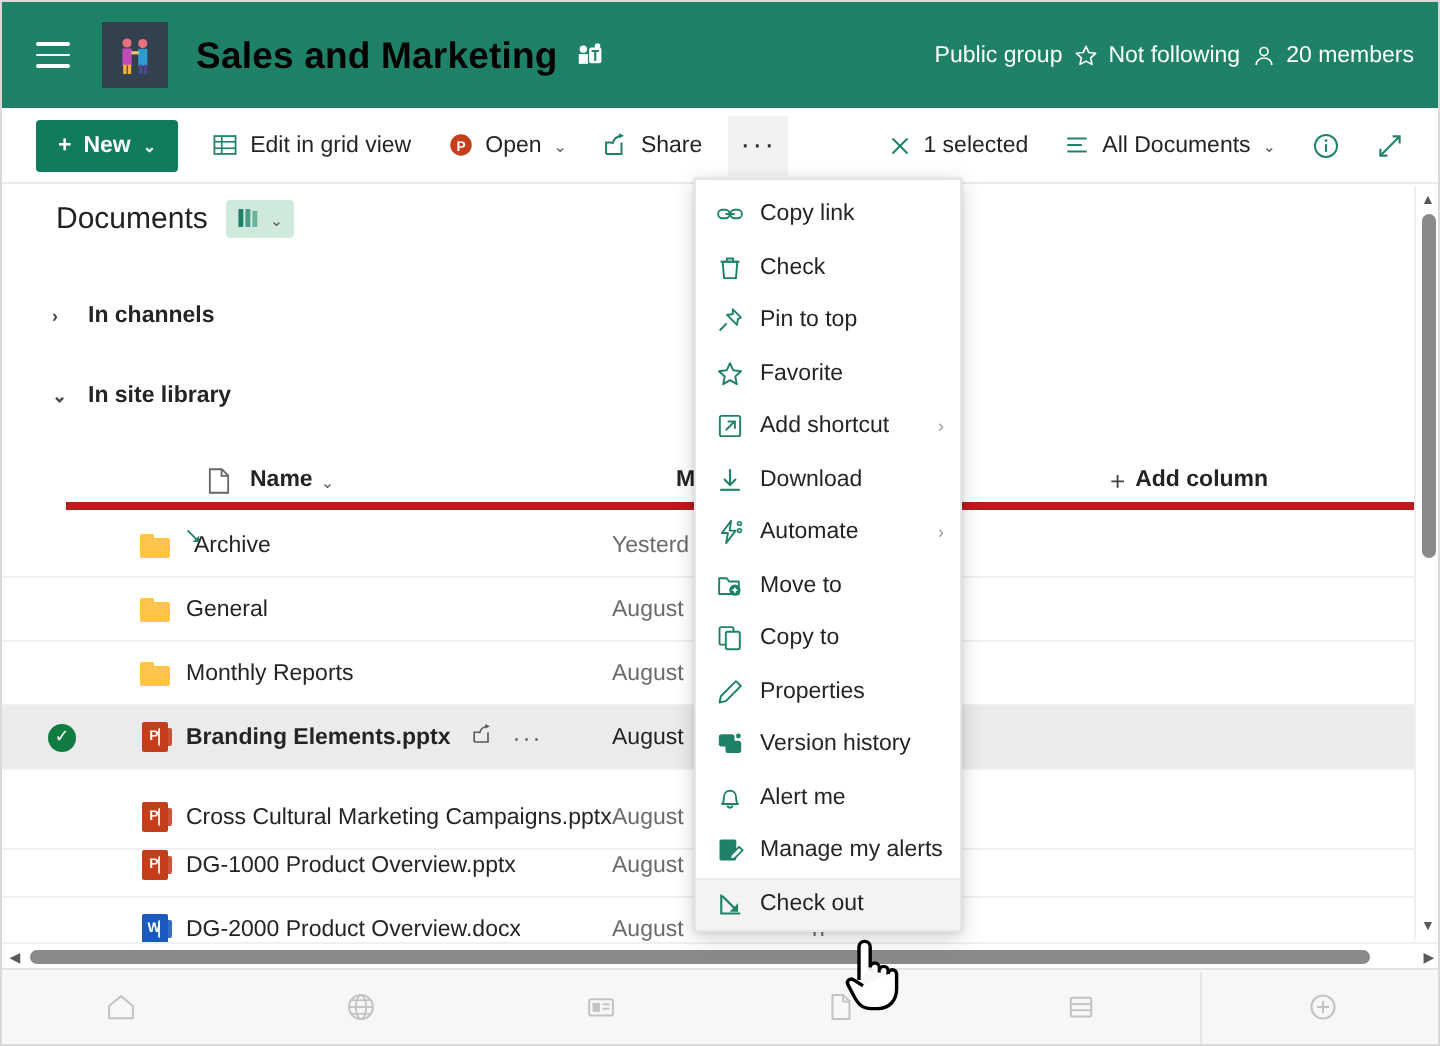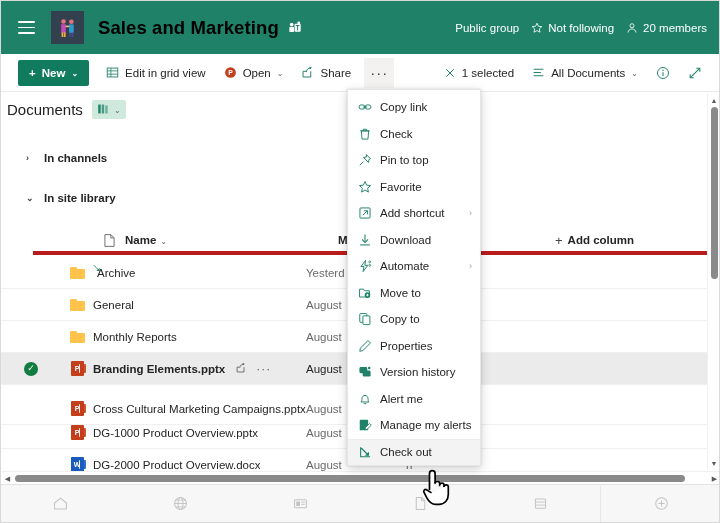--- a/index.html
+++ b/index.html
@@ -38,21 +38,21 @@
     flex: 0 0 auto;
   }
   .site-title {
     margin-left: 14px;
     color: #000000; font-size: 18.5px; font-weight: bold;
     letter-spacing: .1px; white-space: nowrap;
   }
   .teams-glyph { margin-left: 9px; display:inline-flex; align-items:center; }
   .header-right {
     margin-left: auto; margin-right: 14px;
-    display: flex; align-items: center; gap: 12px;
+    display: flex; align-items: center; gap: 6px;
     color: #fff; font-size: 11.5px;
   }
   .hr-item { display:flex; align-items:center; gap: 5px; white-space: nowrap; cursor: pointer; }
   .hr-static { cursor: default; }
 
   
   .command-bar {
     position: absolute; top: 53px; left: 0;
     width: 720px; height: 38px;
     background: #fff;
@@ -81,21 +81,21 @@
     background: #f3f2f1; cursor: pointer;
     font-size: 15px; color: #333; letter-spacing: 1px;
   }
   .cb-right { margin-left: auto; margin-right: 10px; display:flex; align-items:flex-start; }
   .chev { font-size: 8px; color: #616161; transform: translateY(1px); }
 
   
   .doc-head {
     position: absolute; top: 92px; left: 0;
     width: 708px; height: 32px;
-    display: flex; align-items: center; padding-left: 6px;
+    display: flex; align-items: center; padding-left: 27px;
   }
   .doc-title { font-size: 15px; color: #212121; }
   .doc-pill {
     margin-left: 9px; height: 19px; padding: 0 5px;
     background: #cfeadd; border-radius: 2px;
     display: flex; align-items: center; gap: 4px;
     cursor: pointer;
   }
 
   

